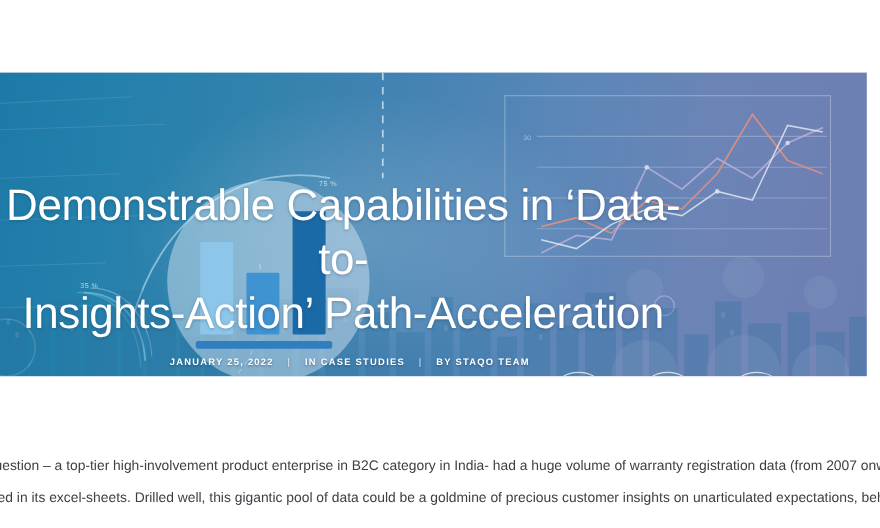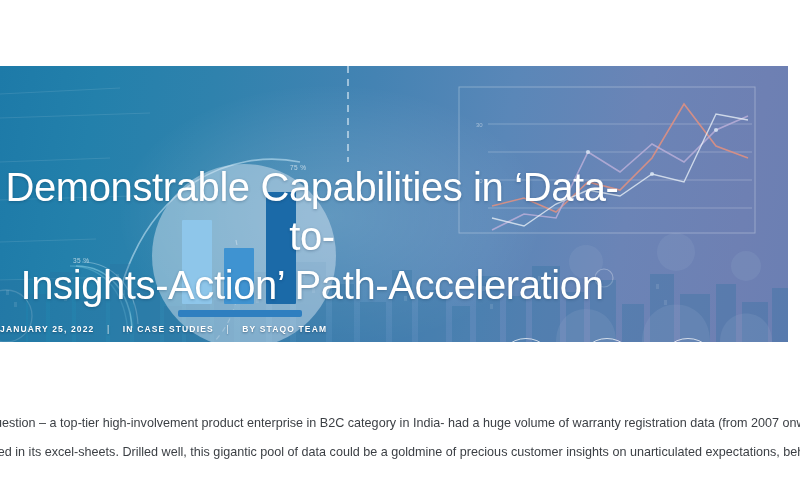--- a/index.html
+++ b/index.html
@@ -104,20 +104,21 @@
     letter-spacing: -0.4px;
     text-shadow: 0 1px 3px rgba(10,40,70,0.30);
     white-space: pre-line;
   }
 
   .hero-meta {
     position: absolute;
     left: 0;
     top: 258px;
     width: 636px;
+    text-align: center;
     color: #ffffff;
     font-size: 8.5px;
     font-weight: bold;
     letter-spacing: 1.15px;
     text-shadow: 0 1px 2px rgba(10,40,70,0.45);
   }
   .hero-meta .sep {
     display: inline-block;
     margin: 0 9px;
     opacity: 0.85;

